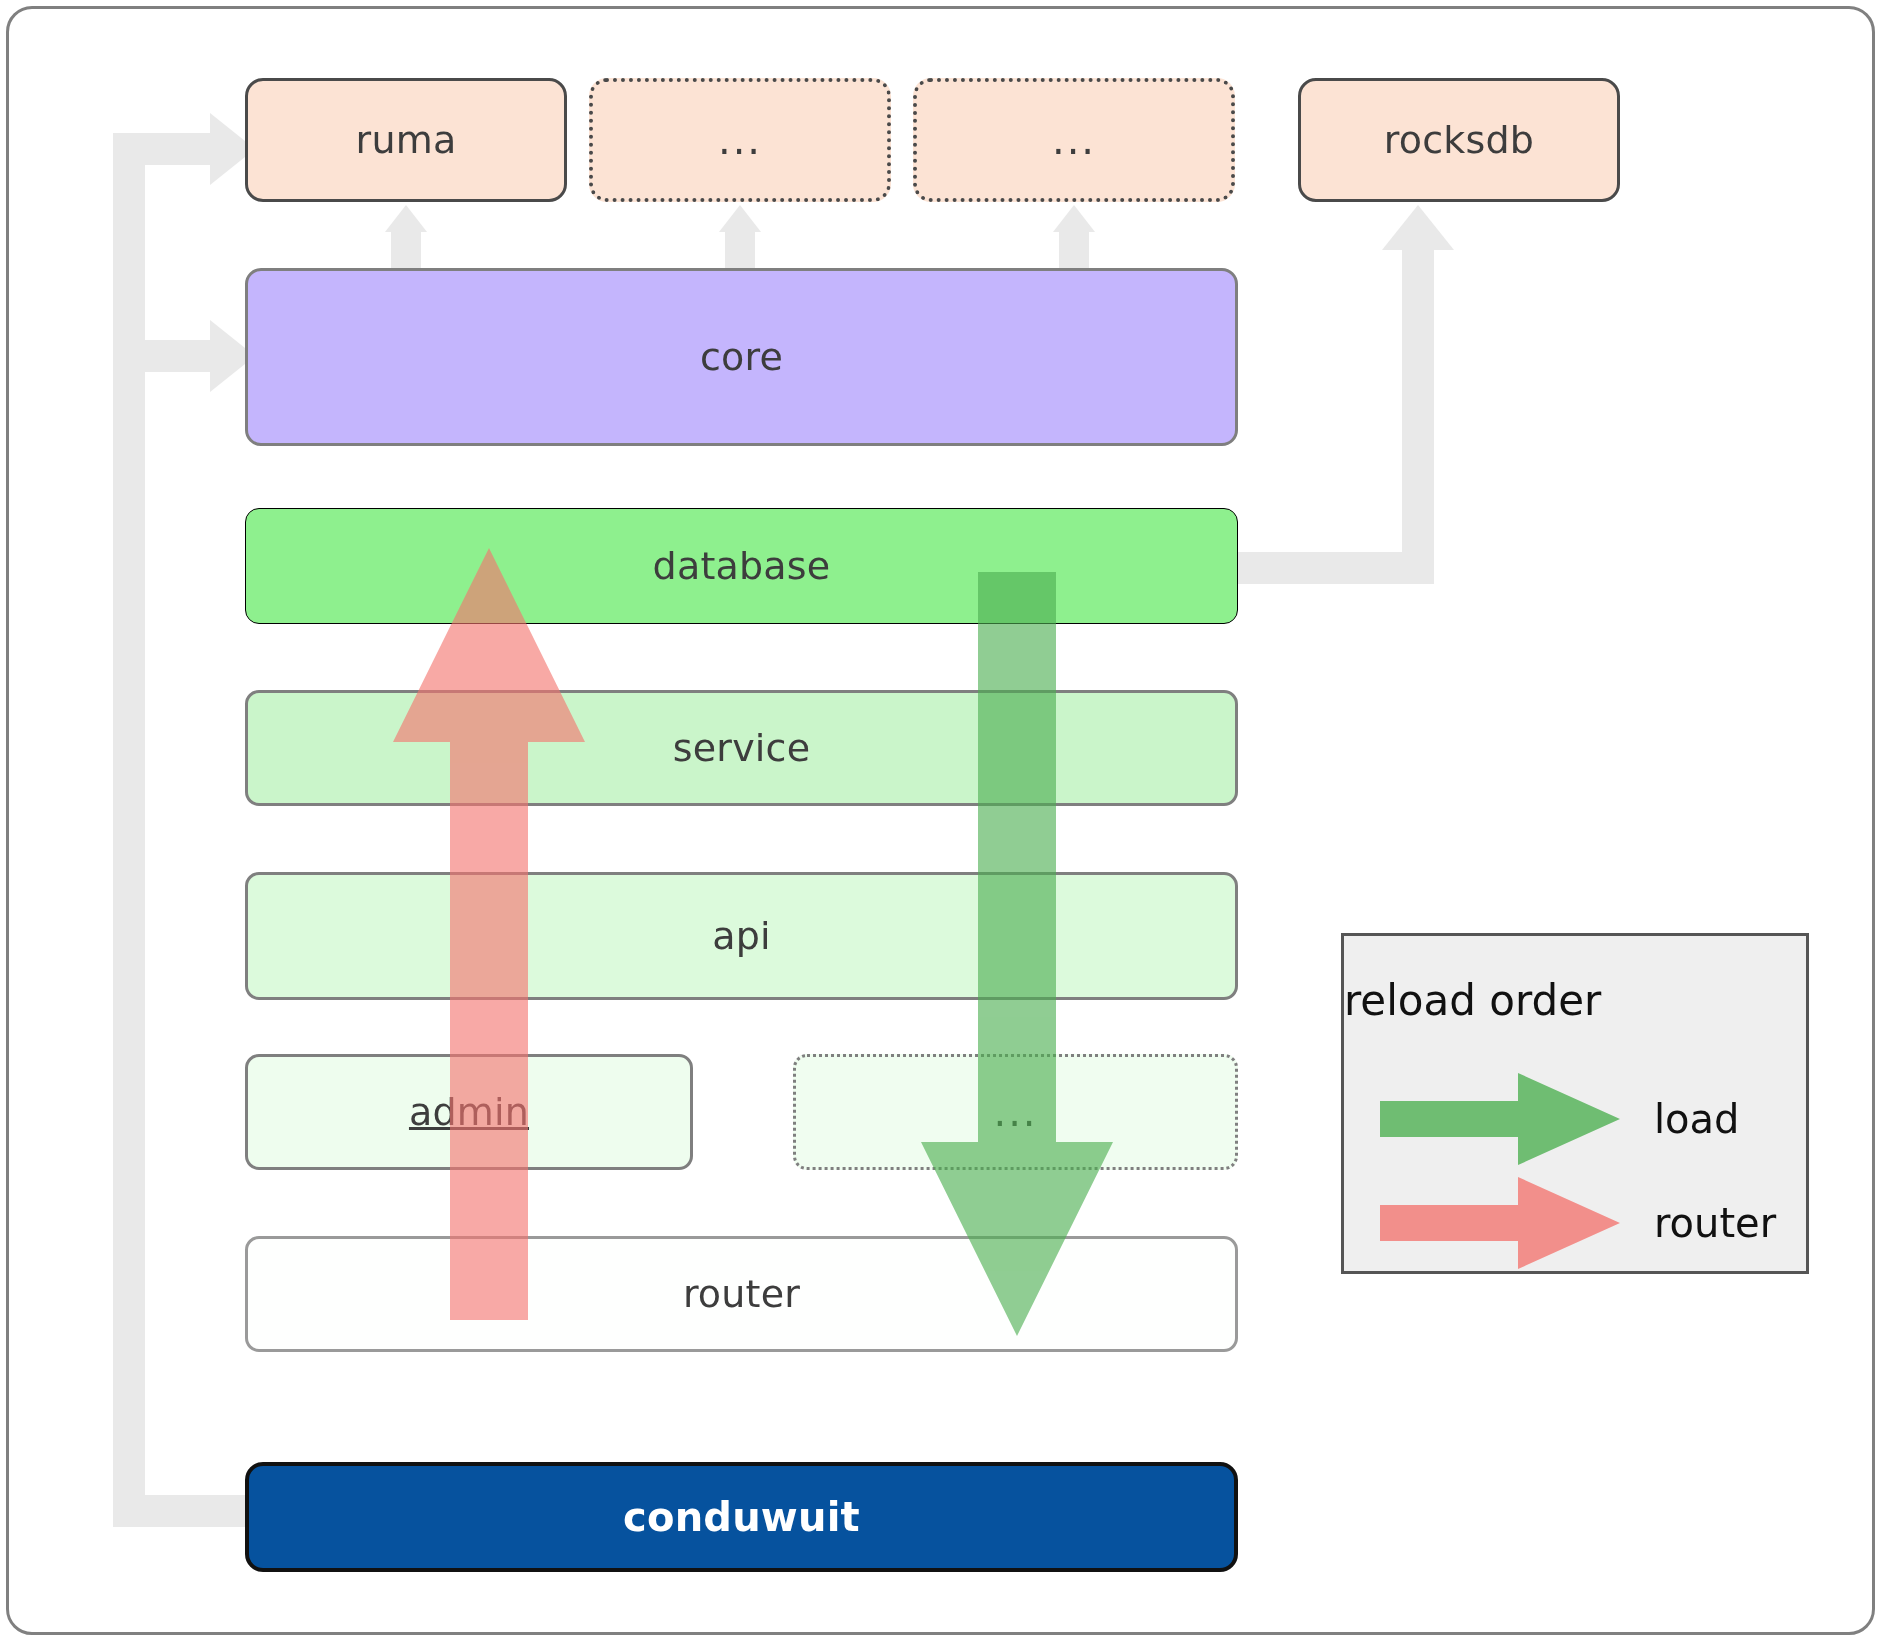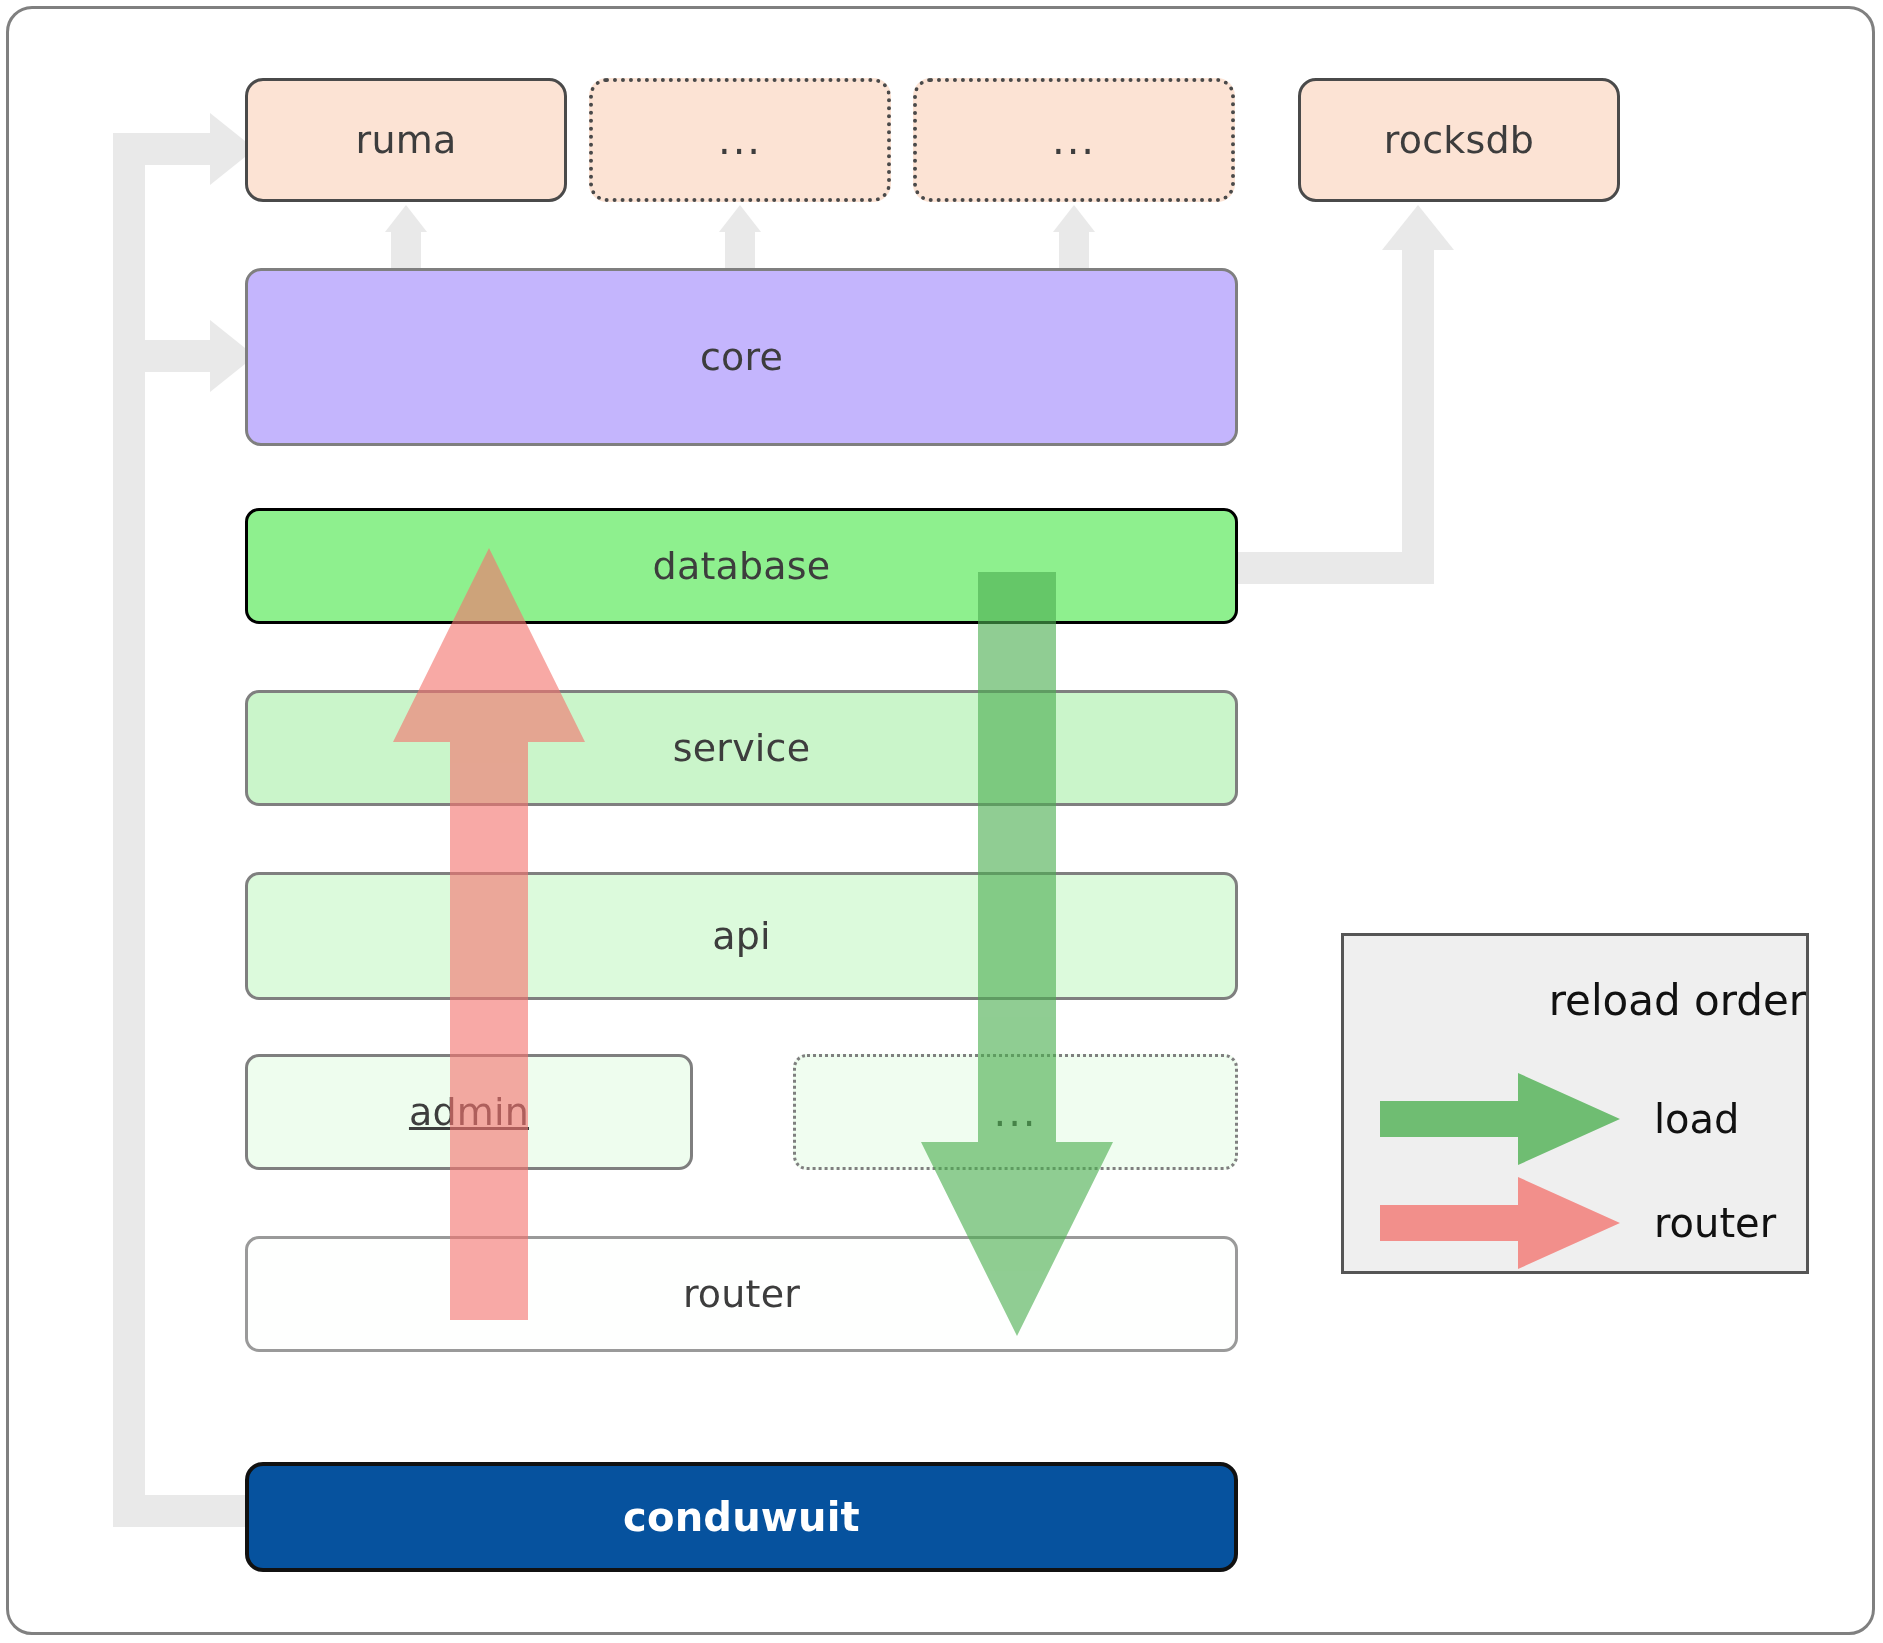--- a/index.html
+++ b/index.html
@@ -44,21 +44,21 @@
   #dep-dots-2 { left:913px;  top:78px;  width:322px; }
   #dep-rocks  { left:1259px; top:78px;  width:322px;margin-left:39px; }
 
   
   #core{
     left:245px; top:268px; width:993px; height:178px;
     background:#c4b5fd; border:3px solid #7f7f7f; border-radius:16px;
   }
   #database{
     left:245px; top:508px; width:993px; height:116px;
-    background:#8ef08e; border:3px solid #000000; border-radius:14px;text-align:right;
+    background:#8ef08e; border:1px solid #000000; border-radius:14px;text-align:right;
   }
   #service{
     left:245px; top:690px; width:993px; height:116px;
     background:#caf5ca; border:3px solid #7f7f7f; border-radius:14px;
   }
   #api{
     left:245px; top:872px; width:993px; height:128px;
     background:#dcfadc; border:3px solid #7f7f7f; border-radius:14px;
   }
   #admin{
@@ -83,21 +83,21 @@
   
   #legend{
     position:absolute;
     left:1341px; top:933px; width:468px; height:341px;
     box-sizing:border-box;
     background:#efefef;
     border:3px solid #555555;
   }
   #legend-title{
     position:absolute; left:0; top:40px; width:100%;
-    text-align:right; font-size:42px; color:#111111;
+    text-align:left; font-size:42px; color:#111111;
   }
   .legend-row{ position:absolute; left:0; width:100%; height:86px; }
   #legend-row-load  { top:140px; }
   #legend-row-unload{ top:244px; }
   .legend-label{
     position:absolute; left:310px; top:50%; transform:translateY(-50%);
     font-size:40px; color:#111111;
   }
   .legend-arrow{ position:absolute; left:36px; top:-5px; }
 

